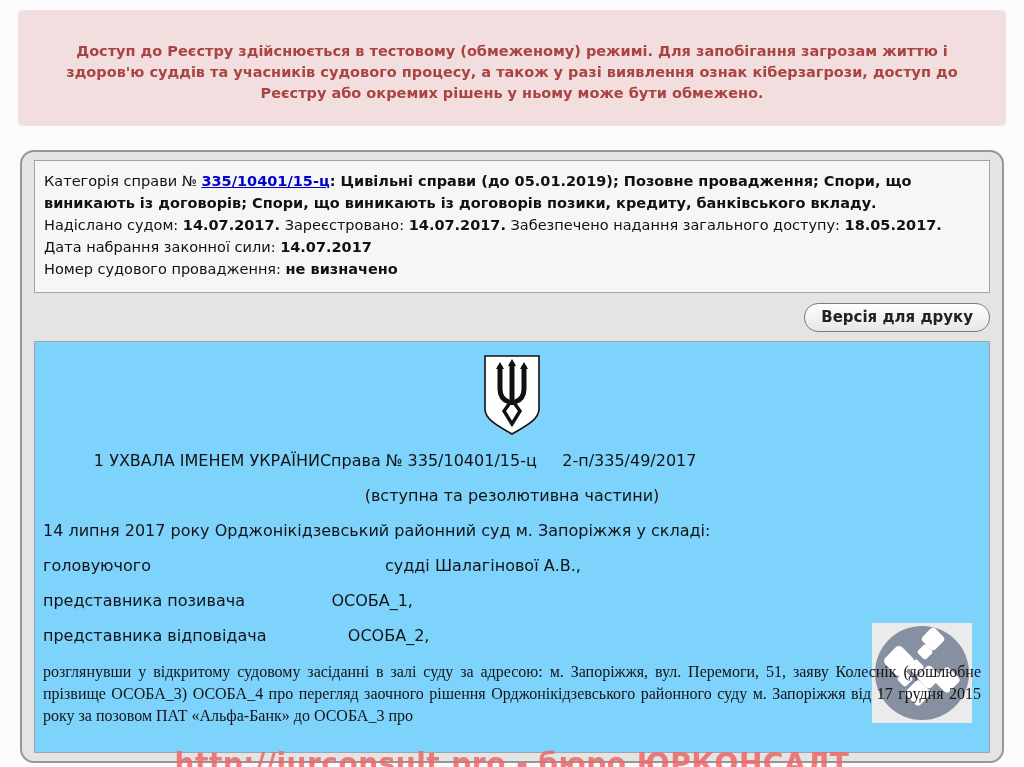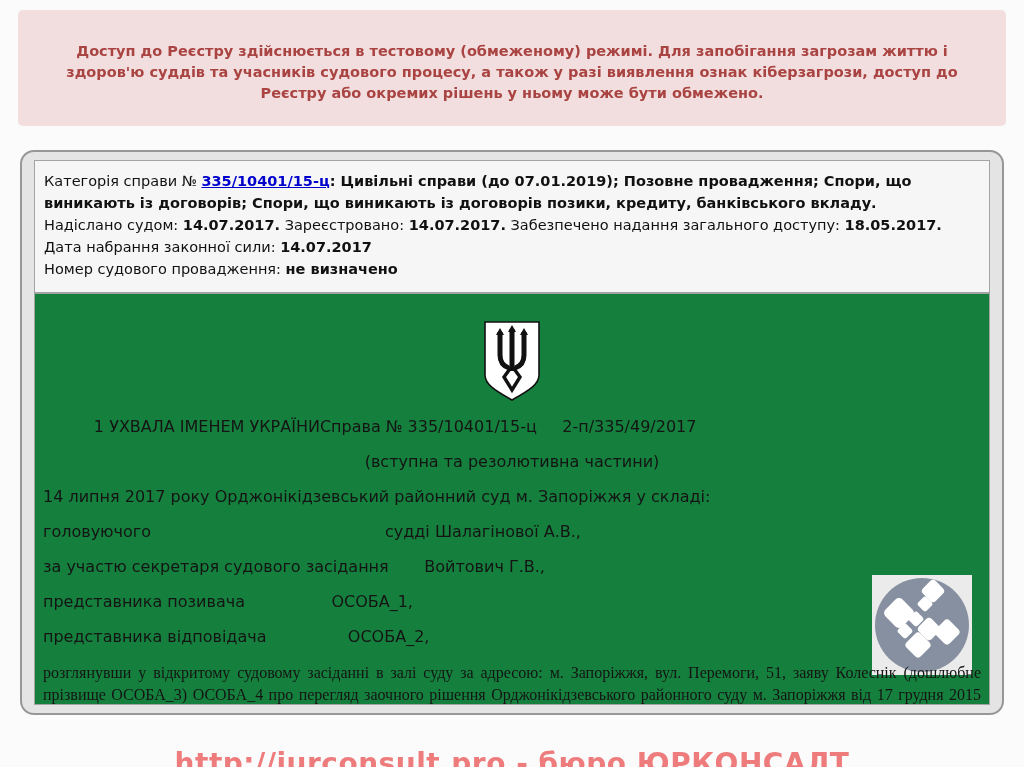--- a/index.html
+++ b/index.html
@@ -68,24 +68,24 @@
     border: 1px solid #7c7c7c;
     border-radius: 14px;
     background: linear-gradient(#ffffff, #e6e6e6);
     cursor: pointer;
   }
 
   
   .doc-box {
     position: relative;
     z-index: 0;
-    background: #15803d;
+    background: #7dd3fc;
     border: 1px solid #a3a3a3;
     height: 412px;
-    padding: 26px 8px;
+    padding: 12px 8px;
     overflow: hidden;
     font-size: 16px;
     color: #141414;
   }
   .emblem-wrap { text-align: center; height: 80px; margin-top: 1px; }
   .doc-line {
     white-space: pre-wrap;
     margin: 16px 0 0;
     line-height: 19px;
   }
@@ -126,33 +126,36 @@
 <body>
 
 <div class="banner">
   <span>Доступ до Реєстру здійснюється в тестовому (обмеженому) режимі. Для запобігання загрозам життю і здоров'ю суддів та учасників судового процесу, а також у разі виявлення ознак кіберзагрози, доступ до Реєстру або окремих рішень у ньому може бути обмежено.</span>
 </div>
 
 <div class="main-container">
 
   <div class="info-box">
     <div>
-      <span>Категорія справи № </span><a class="case-link">335/10401/15-ц</a><b>: Цивільні справи (до 07.01.2019); Позовне провадження; Спори, що виникають із договорів; Спори, що виникають із договорів позики, кредиту, банківського вкладу.</b>
+      <span>Категорія справи № </span><a class="case-link">335/10401/15-ц</a><b>: Цивільні справи (до 05.01.2019); Позовне провадження; Спори, що виникають із договорів; Спори, що виникають із договорів позики, кредиту, банківського вкладу.</b>
     </div>
     <div>
       <span>Надіслано судом: </span><b>14.07.2017.</b><span> Зареєстровано: </span><b>14.07.2017.</b><span> Забезпечено надання загального доступу: </span><b>18.05.2017.</b>
     </div>
     <div>
       <span>Дата набрання законної сили: </span><b>14.07.2017</b>
     </div>
     <div>
       <span>Номер судового провадження: </span><b>не визначено</b>
     </div>
   </div>
 
+  <div class="print-row">
+    <button class="print-btn">Версія для друку</button>
+  </div>
 
   <div class="doc-box">
 
     <div class="gavel-wrap">
       <svg width="100" height="100" viewBox="0 0 100 100">
         <circle cx="50" cy="50" r="47" fill="#8790a1"></circle>
         <g fill="#ffffff">
           <rect x="52" y="7" width="18" height="18" rx="4" transform="rotate(45 61 16)"></rect>
           <rect x="47" y="23" width="12" height="12" rx="3" transform="rotate(45 53 29)"></rect>
           <rect x="15" y="26" width="24" height="24" rx="5" transform="rotate(45 27 38)"></rect>
@@ -175,21 +178,20 @@
           <path d="M29 45 L21 56 L29 69 L37 56 Z" stroke-width="3.4"></path>
         </g>
         <path d="M29 4 L25 11 H33 Z M17 7 L13 14 H21 Z M41 7 L37 14 H45 Z" fill="#111111"></path>
       </svg>
     </div>
 
     <div class="doc-line">          1 УХВАЛА ІМЕНЕМ УКРАЇНИСправа № 335/10401/15-ц     2-п/335/49/2017</div>
     <div class="doc-line centered">(вступна та резолютивна частини)</div>
     <div class="doc-line">14 липня 2017 року Орджонікідзевський районний суд м. Запоріжжя у складі:</div>
     <div class="doc-line">головуючого                                              судді Шалагінової А.В.,</div>
-    <div class="doc-line">за участю секретаря судового засідання       Войтович Г.В.,</div>
     <div class="doc-line">представника позивача                 ОСОБА_1,</div>
     <div class="doc-line">представника відповідача                ОСОБА_2,</div>
     <p class="doc-par">розглянувши у відкритому судовому засіданні в залі суду за адресою: м. Запоріжжя, вул. Перемоги, 51, заяву Колеснік (дошлюбне прізвище ОСОБА_3) ОСОБА_4 про перегляд заочного рішення Орджонікідзевського районного суду м. Запоріжжя від 17 грудня 2015 року за позовом ПАТ «Альфа-Банк» до ОСОБА_3 про</p>
   </div>
 
 </div>
 
 <div class="site-watermark">http://jurconsult.pro - бюро ЮРКОНСАЛТ</div>
 
 </body></html>

